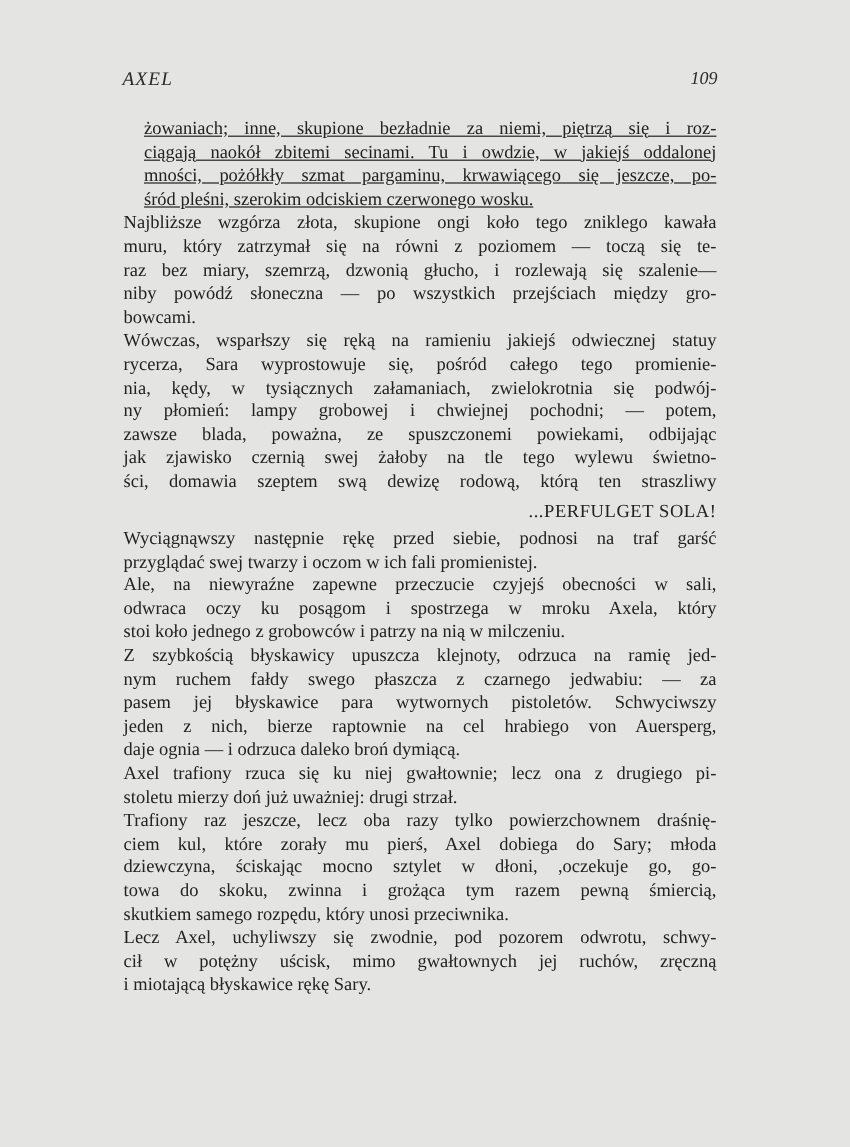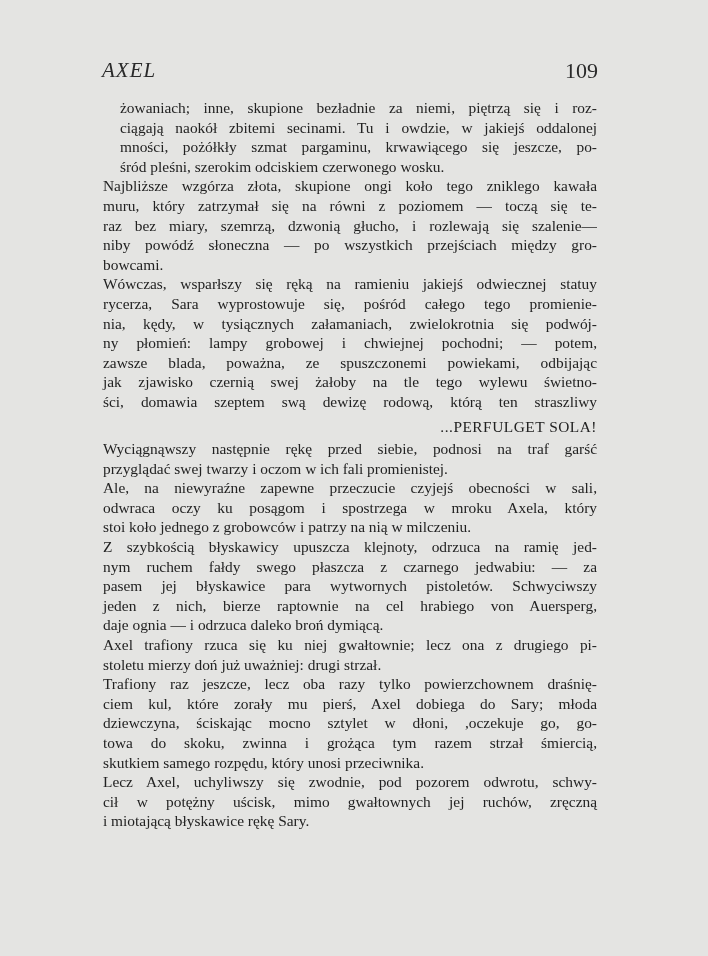--- a/index.html
+++ b/index.html
@@ -10,39 +10,39 @@
     font-family: "DejaVu Serif", "Liberation Serif", serif;
     position: relative;
     overflow: hidden;
   }
   .header {
     position: absolute; top: 58px; left: 102px; width: 496px; height: 30px;
   }
   .running-title {
     position: absolute; left: 0; top: 0;
     font-family: "Liberation Serif", serif;
-    font-style: italic; font-size: 21px; letter-spacing: 1px; color: #2a2a2a;
+    font-style: italic; font-size: 16px; letter-spacing: 1px; color: #2a2a2a;
   }
   .page-number {
     position: absolute; right: 0; top: 0;
     font-family: "Liberation Serif", serif;
-    font-size: 22px; color: #2a2a2a;
+    font-style: italic; font-size: 15px; color: #2a2a2a;
   }
   .body-text {
     position: absolute; top: 98px; left: 103px; width: 494px;
     font-family: "Liberation Serif", serif;
     font-size: 15.4px; line-height: 19.6px;
     text-align: justify;
   }
   .para {
     margin: 0;
     padding-left: 17px;
     text-indent: -17px;
   }
-  .para.cont { padding-left: 17px; text-indent: 0; }
+  .para.cont { padding-left: 17px; text-indent: 0; text-decoration: underline; }
   .motto {
     text-align: right;
     margin: 5px 0 3px 0;
     letter-spacing: 0.5px;
     padding-left: 17px;
   }
   .line { display: block; text-align-last: justify; }
   .line.last { text-align-last: left; }
 </style>
 </head>
@@ -94,21 +94,21 @@
       <span class="line last">daje ognia — i odrzuca daleko broń dymiącą.</span>
     </div>
     <div class="para">
       <span class="line">Axel trafiony rzuca się ku niej gwałtownie; lecz ona z drugiego pi-</span>
       <span class="line last">stoletu mierzy doń już uważniej: drugi strzał.</span>
     </div>
     <div class="para">
       <span class="line">Trafiony raz jeszcze, lecz oba razy tylko powierzchownem draśnię-</span>
       <span class="line">ciem kul, które zorały mu pierś, Axel dobiega do Sary; młoda</span>
       <span class="line">dziewczyna, ściskając mocno sztylet w dłoni, ,oczekuje go, go-</span>
-      <span class="line">towa do skoku, zwinna i grożąca tym razem strzał śmiercią,</span>
+      <span class="line">towa do skoku, zwinna i grożąca tym razem pewną śmiercią,</span>
       <span class="line last">skutkiem samego rozpędu, który unosi przeciwnika.</span>
     </div>
     <div class="para">
       <span class="line">Lecz Axel, uchyliwszy się zwodnie, pod pozorem odwrotu, schwy-</span>
       <span class="line">cił w potężny uścisk, mimo gwałtownych jej ruchów, zręczną</span>
       <span class="line last">i miotającą błyskawice rękę Sary.</span>
     </div>
   </div>
 
 </body></html>

